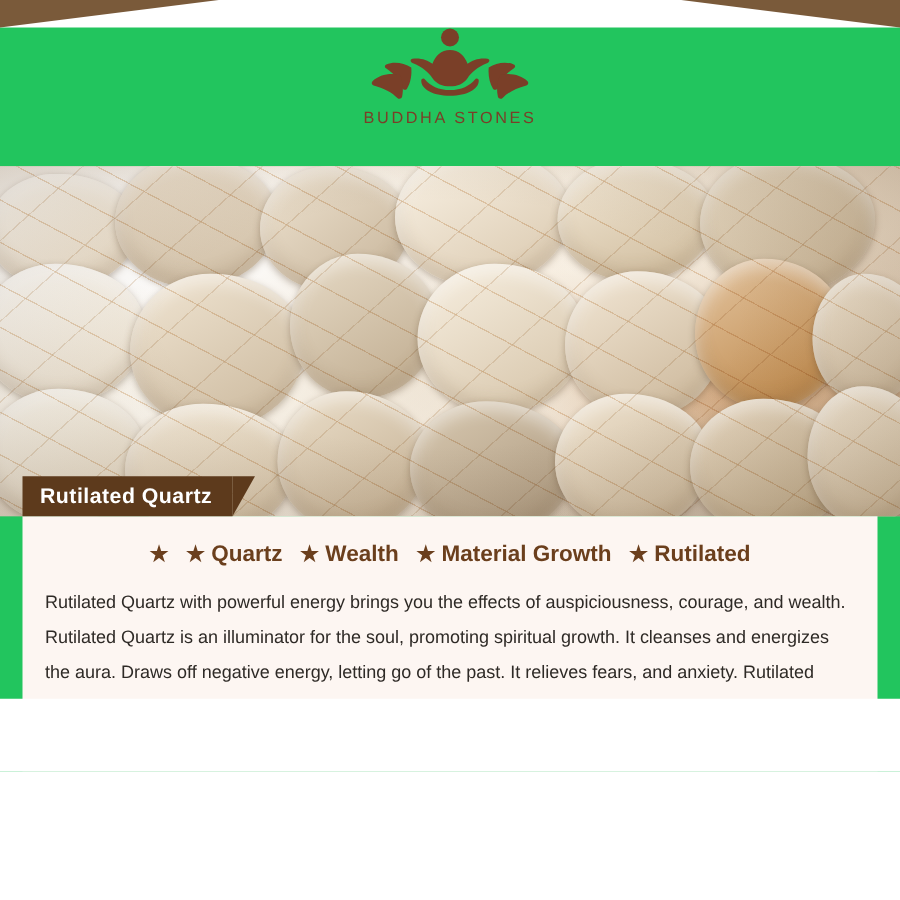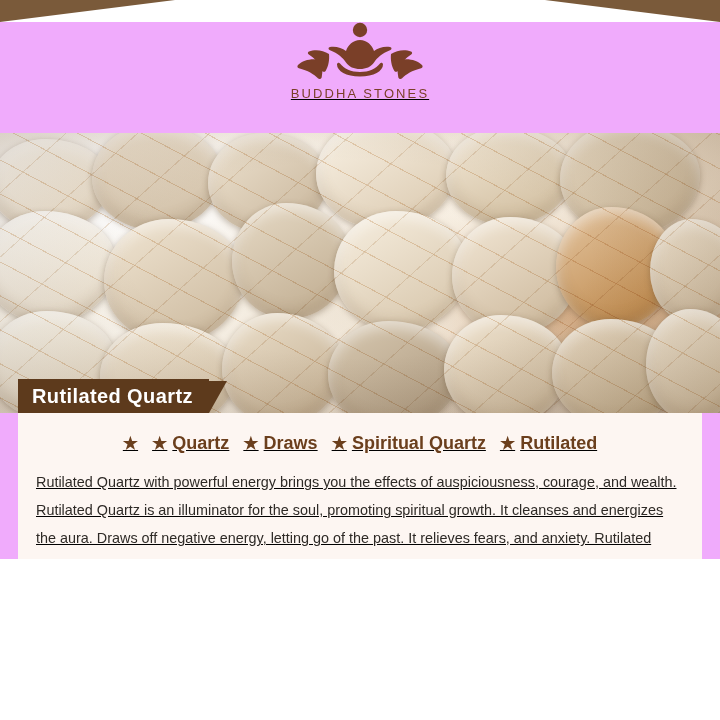--- a/index.html
+++ b/index.html
@@ -11,23 +11,22 @@
     height: 720px;
     background: #ffffff;
     font-family: "Liberation Sans", sans-serif;
     overflow: hidden;
   }
 
   .page {
     position: relative;
     width: 720px;
     height: 617px;
-    background: #f0abfc;
+    background: #22c55e;
     overflow: hidden;
-    text-decoration: underline;
   }
 
   
   .corner-wedge {
     position: absolute;
     top: 0;
     width: 0;
     height: 0;
     z-index: 5;
   }
@@ -152,21 +151,21 @@
     left: 18px;
     bottom: 0;
     height: 32px;
     display: flex;
     align-items: center;
     z-index: 8;
   }
   .name-tag-body {
     background: #5d3a1c;
     color: #ffffff;
-    font-size: 20px;
+    font-size: 17px;
     font-weight: bold;
     letter-spacing: 0.4px;
     padding: 6px 16px 7px 14px;
     font-family: "Liberation Sans", sans-serif;
   }
   .name-tag-tail {
     width: 0;
     height: 0;
     border-top: 32px solid #5d3a1c;
     border-right: 18px solid transparent;
@@ -292,25 +291,25 @@
     <div class="keywords">
       <span class="keyword">
         <span class="star">★</span>
       </span>
       <span class="keyword">
         <span class="star">★</span>
         <span>Quartz</span>
       </span>
       <span class="keyword">
         <span class="star">★</span>
-        <span>Draws</span>
-      </span>
-      <span class="keyword">
-        <span class="star">★</span>
-        <span>Spiritual Quartz</span>
+        <span>Wealth</span>
+      </span>
+      <span class="keyword">
+        <span class="star">★</span>
+        <span>Material Growth</span>
       </span>
       <span class="keyword">
         <span class="star">★</span>
         <span>Rutilated</span>
       </span>
     </div>
 
     <div class="body-text">Rutilated Quartz with powerful energy brings you the effects of auspiciousness, courage, and wealth. Rutilated Quartz is an illuminator for the soul, promoting spiritual growth. It cleanses and energizes the aura. Draws off negative energy, letting go of the past. It relieves fears, and anxiety. Rutilated Quartz gives protection against the ill thoughts of others.  It helps to reach the root of problems and facilitates transitions and a change of direction.</div>
   </div>
 

